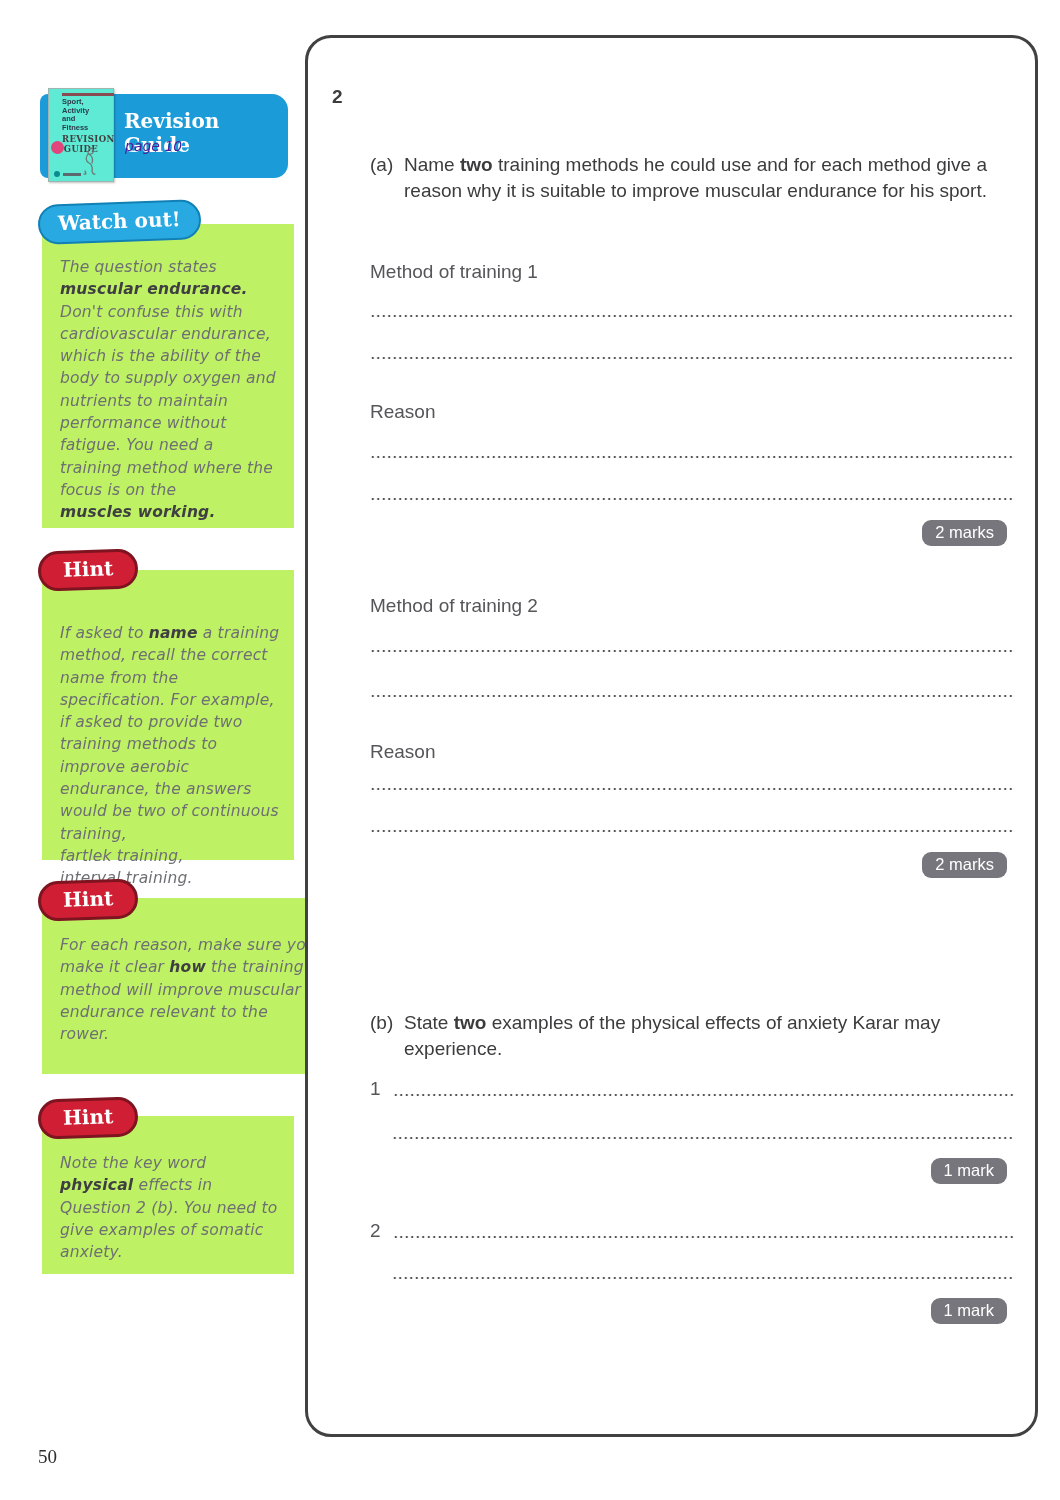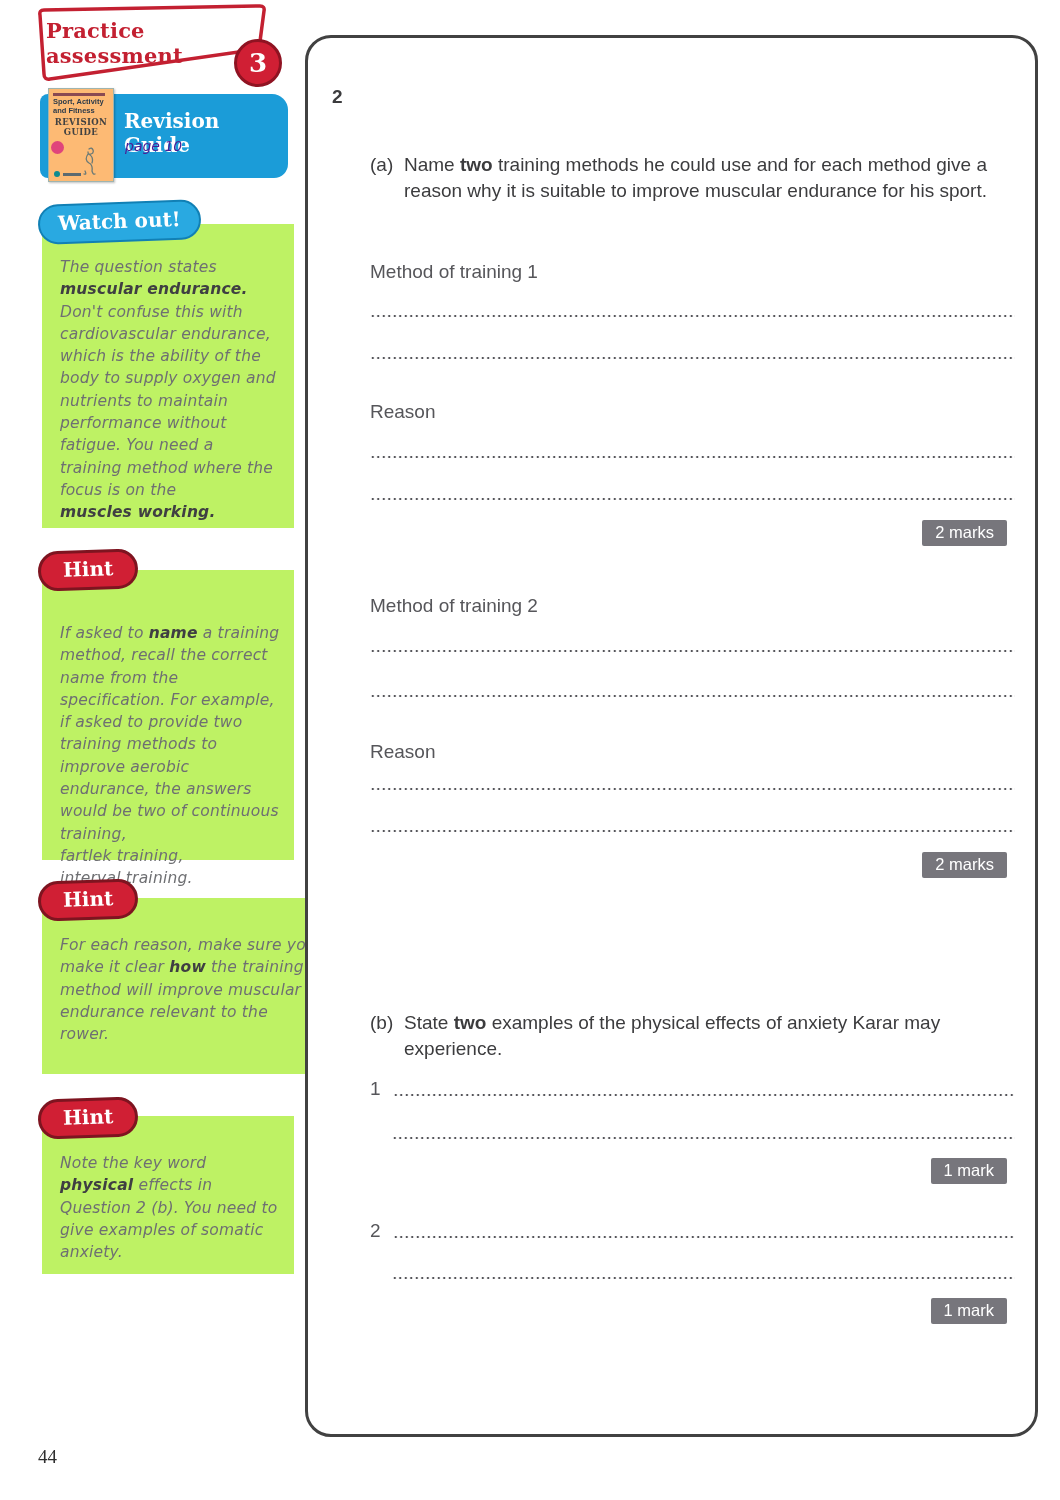--- a/index.html
+++ b/index.html
@@ -17,22 +17,22 @@
             font-family:"DejaVu Serif",serif;font-weight:bold;font-size:26px;
             display:flex;align-items:center;justify-content:center;}
 
   
   .rg-banner{position:absolute;left:40px;top:94px;width:248px;height:84px;background:#1b9cd8;
              border-radius:8px 16px 14px 8px;}
   .rg-title{position:absolute;left:84px;top:15px;color:#fff;
             font-family:"DejaVu Serif",serif;font-weight:bold;font-size:20px;}
   .rg-page{position:absolute;left:85px;top:44px;color:#4c1d95;
            font-family:"DejaVu Sans",sans-serif;font-style:italic;font-size:14px;}
-  .book{position:absolute;left:48px;top:88px;width:66px;height:94px;background:#fdba74;
-        border:1px solid #9fb4ae;box-shadow:1px 1px 2px rgba(0,0,0,.25);padding:3px 4px;box-sizing:border-box;}
+  .book{position:absolute;left:48px;top:88px;width:66px;height:94px;background:#5eead4;
+        border:1px solid #9fb4ae;box-shadow:1px 1px 2px rgba(0,0,0,.25);padding:3px 13px;box-sizing:border-box;}
   .book .tiny-bar{height:3px;background:#8a4a52;width:52px;margin:1px 0 2px;}
   .book .bk-title{font-size:7.5px;font-weight:bold;color:#2c3a49;line-height:8.5px;}
   .book .bk-sub{font-family:"DejaVu Serif",serif;font-weight:bold;font-size:8.5px;color:#414141;
                 text-align:center;margin-top:3px;line-height:9.5px;letter-spacing:.4px;}
   .book .bk-badge{position:absolute;left:2px;top:52px;width:13px;height:13px;border-radius:50%;background:#e0457b;}
   .book .pearson-dot{position:absolute;left:5px;bottom:4px;width:6px;height:6px;border-radius:50%;background:#0e8b8f;}
   .book .pearson-bar{position:absolute;left:14px;bottom:5px;width:18px;height:3px;background:#5c6a70;}
 
   
   .panel{position:absolute;background:#bef264;}
@@ -51,40 +51,33 @@
         border:3px solid #414141;border-radius:26px;box-sizing:border-box;}
   .qbox .abs{position:absolute;}
   .qtext{font-size:19px;color:#3c3c3e;line-height:25.5px;}
   .qlabel{font-size:19px;color:#56565a;line-height:24px;}
   .qnum{font-size:19px;font-weight:bold;color:#3c3c3e;}
   .prompt-row{display:flex;}
   .prompt-row .plabel{width:34px;flex:none;}
   .dots{height:4px;background-image:radial-gradient(circle,#55555a 1.1px,transparent 1.5px);
         background-size:5.5px 4px;background-repeat:repeat-x;background-position:left center;}
   .marks-badge{position:absolute;right:28px;background:#77767c;color:#fff;font-size:16.5px;
-               padding:3px 13px 5px;border-radius:2px;line-height:18px;}
+               padding:3px 13px 5px;border-radius:9px;line-height:18px;}
   .ansrow{display:flex;align-items:flex-start;}
   .ansrow .anum{font-size:19px;color:#56565a;flex:none;margin-right:12px;}
   .ansrow .dots{flex:1;margin-top:15px;}
 
   .page-num{position:absolute;left:38px;top:1446px;font-family:"Liberation Serif",serif;
             font-size:19px;color:#2e2e2e;}
 </style>
 </head>
 <body>
 
 <div id="page">
 
-  <div class="pa-wrap">
-    <svg class="pa-svg" width="260" height="92" viewBox="0 0 260 92">
-      <path d="M12,13 Q11,8 16,8 L232,4 Q237,4 236,9 L231,47 L22,77 Q16,78 16,72 Z" fill="#ffffff" stroke="#c32031" stroke-width="3.5" stroke-linejoin="round"></path>
-    </svg>
-    <div class="pa-title">Practice assessment</div>
-    <div class="level-circle">3</div>
-  </div>
 
   <div class="rg-banner">
     <div class="rg-title">Revision Guide</div>
     <div class="rg-page">page 10</div>
   </div>
   <div class="book">
     <div class="tiny-bar"></div>
     <div class="bk-title">Sport, Activity and Fitness</div>
     <div class="bk-sub">REVISION GUIDE</div>
     <div class="bk-badge"></div>
@@ -165,15 +158,15 @@
 
     <div class="abs ansrow" style="left:62px;top:1182px;width:645px;">
       <div class="anum">2</div>
       <div class="dots"></div>
     </div>
     <div class="abs dots" style="left:84px;top:1238px;width:623px;"></div>
     <div class="marks-badge" style="top:1260px;">1 mark</div>
 
   </div>
 
-  <div class="page-num">44</div>
+  <div class="page-num">50</div>
 
 </div>
 
 </body></html>

